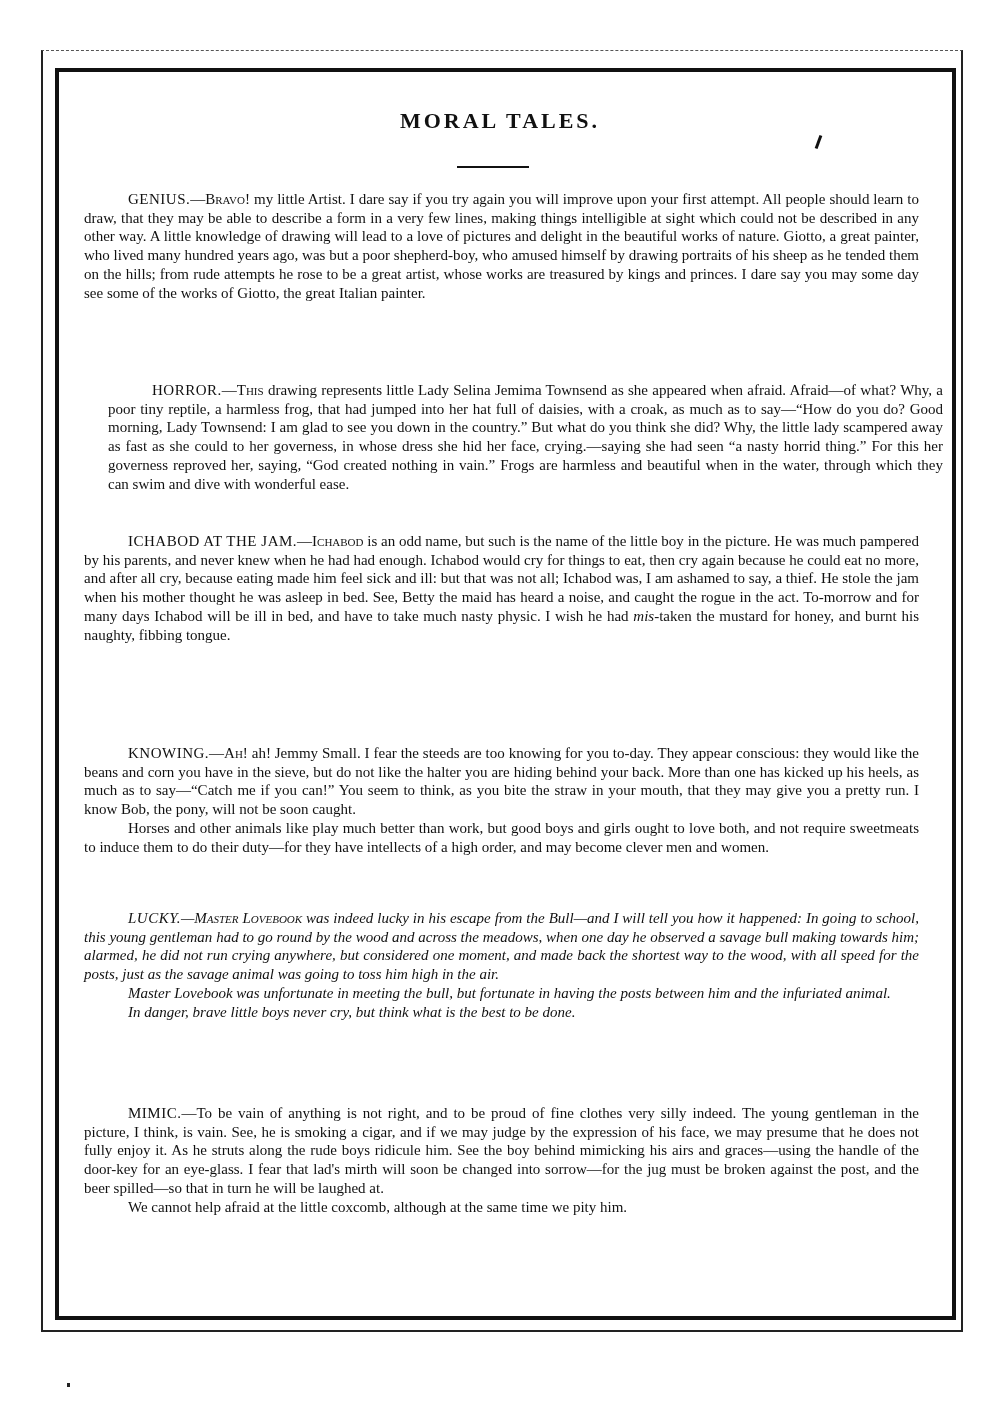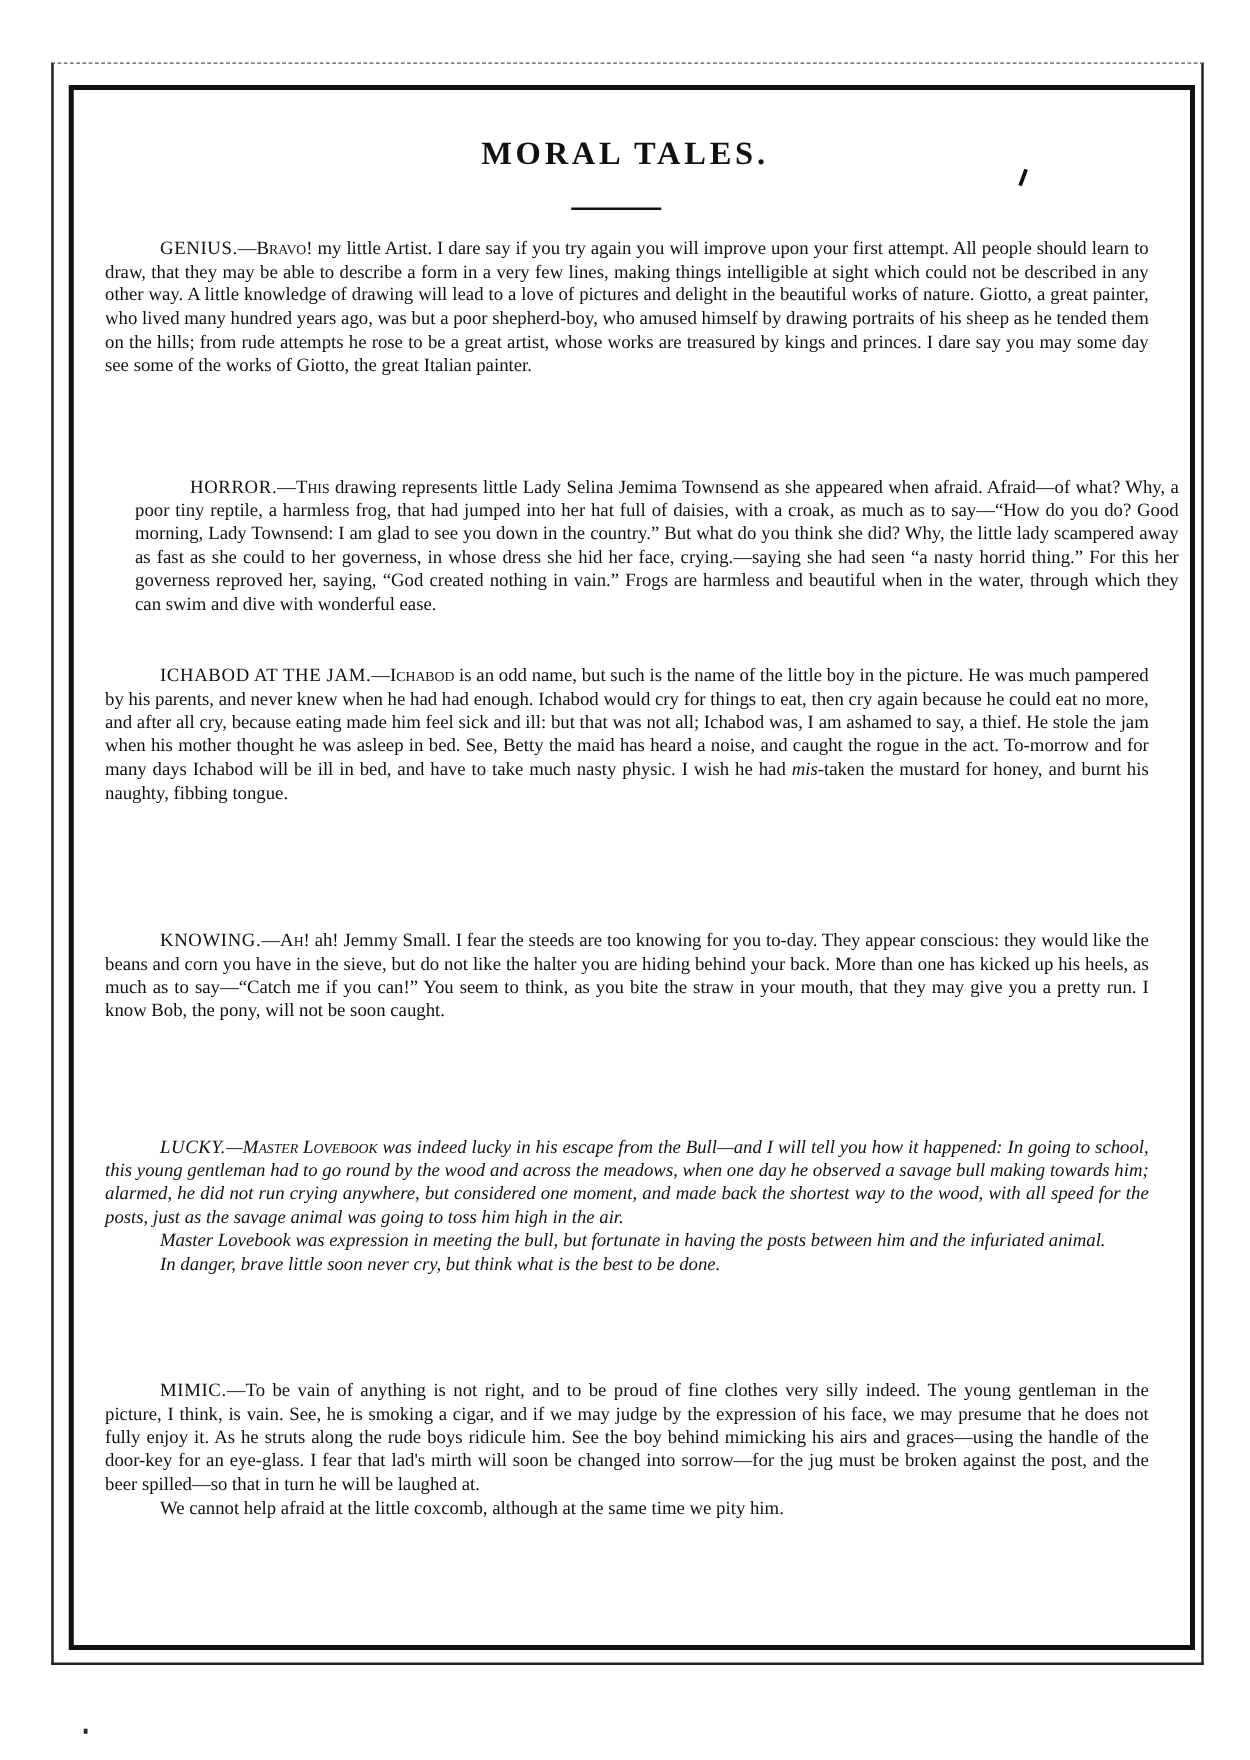--- a/index.html
+++ b/index.html
@@ -4,21 +4,21 @@
 <style>
   html, body { margin: 0; padding: 0; background: #ffffff; }
   body { width: 1000px; height: 1408px; position: relative; overflow: hidden;
          font-family: "Liberation Serif", "DejaVu Serif", serif; color: #111; }
   .outer-frame { position: absolute; left: 41px; top: 50px; width: 922px; height: 1282px;
                  border-left: 2px solid #222; border-right: 2px solid #222; border-bottom: 2px solid #222;
                  border-top: 1px dashed #555; box-sizing: border-box; }
   .inner-frame { position: absolute; left: 55px; top: 68px; width: 901px; height: 1252px;
                  border: 4px solid #111; box-sizing: border-box; }
   .title { position: absolute; left: 0; width: 1000px; top: 108px; text-align: center;
-           font-size: 26px; font-weight: bold; letter-spacing: 3px; }
+           font-size: 22px; font-weight: bold; letter-spacing: 3px; }
   .rule { position: absolute; left: 457px; top: 166px; width: 72px; border-top: 2px solid #111; }
   .tick { position: absolute; left: 817px; top: 135px; width: 3px; height: 14px; background: #111;
           transform: rotate(20deg); }
   .text { position: absolute; left: 84px; width: 835px; font-size: 15px; line-height: 18.7px;
           text-align: justify; }
   .text p { margin: 0; text-indent: 44px; }
   .sc { font-variant: small-caps; }
   .head { letter-spacing: 0.5px; }
   .dot { position: absolute; width: 3px; height: 4px; background: #222; }
 </style>
@@ -39,26 +39,27 @@
 <div class="text" style="top:381px;margin-left:24px;">
   <p><span class="head">HORROR.</span><span>—</span><span class="sc">This</span><span> drawing represents little Lady Selina Jemima Townsend as she appeared when afraid. Afraid—of what? Why, a poor tiny reptile, a harmless frog, that had jumped into her hat full of daisies, with a croak, as much as to say—“How do you do? Good morning, Lady Townsend: I am glad to see you down in the country.” But what do you think she did? Why, the little lady scampered away as fast as she could to her governess, in whose dress she hid her face, crying.—saying she had seen “a nasty horrid thing.” For this her governess reproved her, saying, “God created nothing in vain.” Frogs are harmless and beautiful when in the water, through which they can swim and dive with wonderful ease.</span></p>
 </div>
 
 <div class="text" style="top:532px;">
   <p><span class="head">ICHABOD AT THE JAM.</span><span>—</span><span class="sc">Ichabod</span><span> is an odd name, but such is the name of the little boy in the picture. He was much pampered by his parents, and never knew when he had had enough. Ichabod would cry for things to eat, then cry again because he could eat no more, and after all cry, because eating made him feel sick and ill: but that was not all; Ichabod was, I am ashamed to say, a thief. He stole the jam when his mother thought he was asleep in bed. See, Betty the maid has heard a noise, and caught the rogue in the act. To-morrow and for many days Ichabod will be ill in bed, and have to take much nasty physic. I wish he had </span><em>mis</em><span>-taken the mustard for honey, and burnt his naughty, fibbing tongue.</span></p>
 </div>
 
 <div class="text" style="top:732px;margin-top:12px;">
   <p><span class="head">KNOWING.</span><span>—</span><span class="sc">Ah!</span><span> ah! Jemmy Small. I fear the steeds are too knowing for you to-day. They appear conscious: they would like the beans and corn you have in the sieve, but do not like the halter you are hiding behind your back. More than one has kicked up his heels, as much as to say—“Catch me if you can!” You seem to think, as you bite the straw in your mouth, that they may give you a pretty run. I know Bob, the pony, will not be soon caught.</span></p>
+  <p>Horses and other animals like play much better than work, but good boys and girls ought to love both, and not require sweetmeats to induce them to do their duty—for they have intellects of a high order, and may become clever men and women.</p>
 </div>
 
 <div class="text" style="top:909px;font-style:italic;">
   <p><span class="head">LUCKY.</span><span>—</span><span class="sc">Master Lovebook</span><span> was indeed lucky in his escape from the Bull—and I will tell you how it happened: In going to school, this young gentleman had to go round by the wood and across the meadows, when one day he observed a savage bull making towards him; alarmed, he did not run crying anywhere, but considered one moment, and made back the shortest way to the wood, with all speed for the posts, just as the savage animal was going to toss him high in the air.</span></p>
-  <p>Master Lovebook was expression in meeting the bull, but fortunate in having the posts between him and the infuriated animal.</p>
-  <p>In danger, brave little soon never cry, but think what is the best to be done.</p>
+  <p>Master Lovebook was unfortunate in meeting the bull, but fortunate in having the posts between him and the infuriated animal.</p>
+  <p>In danger, brave little boys never cry, but think what is the best to be done.</p>
 </div>
 
 <div class="text" style="top:1104px;">
   <p><span class="head">MIMIC.</span><span>—To be vain of anything is not right, and to be proud of fine clothes very silly indeed. The young gentleman in the picture, I think, is vain. See, he is smoking a cigar, and if we may judge by the expression of his face, we may presume that he does not fully enjoy it. As he struts along the rude boys ridicule him. See the boy behind mimicking his airs and graces—using the handle of the door-key for an eye-glass. I fear that lad's mirth will soon be changed into sorrow—for the jug must be broken against the post, and the beer spilled—so that in turn he will be laughed at.</span></p>
   <p>We cannot help afraid at the little coxcomb, although at the same time we pity him.</p>
 </div>
 
 <div class="dot" style="left:67px; top:1383px;"></div>
 
 </body></html>

